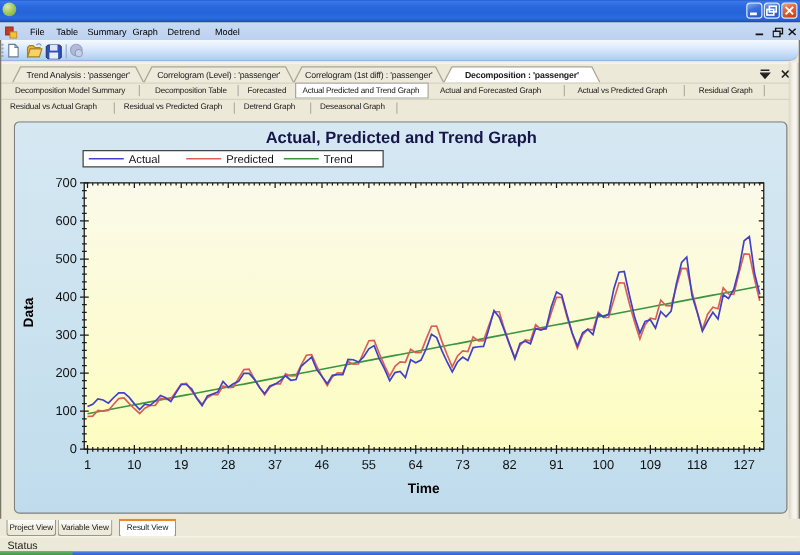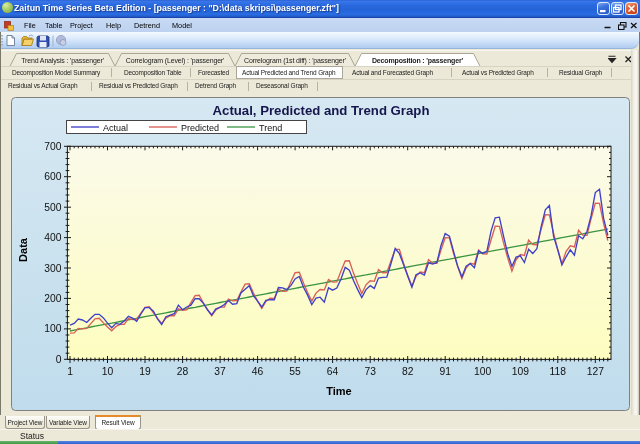--- a/index.html
+++ b/index.html
@@ -17,30 +17,29 @@
 
 #toolbar{left:0;top:32px;width:639px;height:17px;background:linear-gradient(180deg,#f4f9ff 0%,#dcebfc 40%,#c3d9f5 75%,#b0ccf0 100%);border-bottom:1px solid #96b5dc;border-radius:0 0 8px 0}
 #tb-after{left:0;top:50px;width:640px;height:3px;background:#ece9d8;border-top:1px solid #f8f7f2}
 .row2sep{position:absolute;width:1px;background:#b6b3a4}
 .rowtxt{position:absolute;font-size:6.5px;letter-spacing:-0.15px;color:#1a1a1a;white-space:nowrap}
 
 #rframe{left:631px;top:50px;width:9px;height:391px;background:linear-gradient(90deg,#d8d4c4,#f4f2ea 35%,#f8f6f0 65%,#c8c4b4 90%,#8a8878 100%)}
 
 .btab{position:absolute;font-size:6.5px;letter-spacing:-0.1px;color:#1a1a1a;text-align:center;background:linear-gradient(180deg,#fdfdfa,#ece9d8 70%);border:1px solid #999689;border-top:none;border-radius:0 0 3px 3px;line-height:13px}
 
-#status{left:0;top:429px;width:640px;height:12px;background:#ece9d8;border-top:1px solid #f6f4ec;font-size:8.5px;color:#222;padding-left:20px;line-height:12px}
+#status{left:0;top:429px;width:640px;height:12px;background:#ece9d8;border-top:1px solid #f6f4ec;font-size:8.5px;color:#222;padding-left:6px;line-height:12px}
 #taskbar{left:0;top:441px;width:640px;height:3px;background:linear-gradient(180deg,#5a86e0,#2a5fd2)}
 #startgreen{left:0;top:441px;width:58px;height:3px;background:linear-gradient(180deg,#6cb26c,#3d9a42)}
 .edgeL{left:0;top:32px;width:1px;height:409px;background:#7a7868}
 .edgeR{left:639px;top:32px;width:1px;height:409px;background:#7a7868}
 </style></head><body>
 
 <div class="abs" id="titlebar">
  <div class="olive"></div>
- <div class="ttext">Zaitun Time Series Beta Edition - [passenger : "D:\data skripsi\passenger.zft"]</div>
 </div>
 <div class="tbtn min abs" style="left:597px">
     <svg width="11" height="11" style="margin-top:0">
       <rect x="2" y="7" width="5.5" height="2.2" fill="#fff"></rect>
     </svg>
   </div>
 <div class="tbtn res abs" style="left:611px">
     <svg width="11" height="11">
       <g fill="none" stroke="#fff">
         <rect x="3.5" y="2" width="5.5" height="4.5" stroke-width="1.3"></rect>
@@ -54,22 +53,22 @@
     </svg>
   </div>
 
 <div class="abs" id="menubar">
  <svg style="position:absolute;left:4px;top:2.5px" width="10" height="10">
       <rect x="0.5" y="0.5" width="6" height="6.5" fill="#c53a20" stroke="#8a2814" stroke-width="0.7"></rect>
       <rect x="4" y="4.5" width="5.5" height="5" fill="#f4c040" stroke="#b08020" stroke-width="0.7"></rect>
     </svg>
  <span style="left:24px">File</span>
     <span style="left:45px">Table</span>
-    <span style="left:70px">Project</span>
- <span style="left:106px">Help</span>
+    <span style="left:70px">Summary</span>
+ <span style="left:106px">Graph</span>
     <span style="left:134px">Detrend</span>
     <span style="left:172px">Model</span>
  <svg style="position:absolute;left:604px;top:4px" width="8" height="7">
       <path d="M0.5 5.5h6" stroke="#111" stroke-width="1.5"></path>
     </svg>
  <svg style="position:absolute;left:618px;top:3.5px" width="9" height="8">
       <rect x="2.5" y="0.5" width="5.5" height="4.5" fill="none" stroke="#111" stroke-width="1.1"></rect>
       <rect x="0.5" y="3" width="5.5" height="4.5" fill="#c8daf4" stroke="#111" stroke-width="1.1"></rect>
     </svg>
  <svg style="position:absolute;left:630px;top:4px" width="8" height="7">

